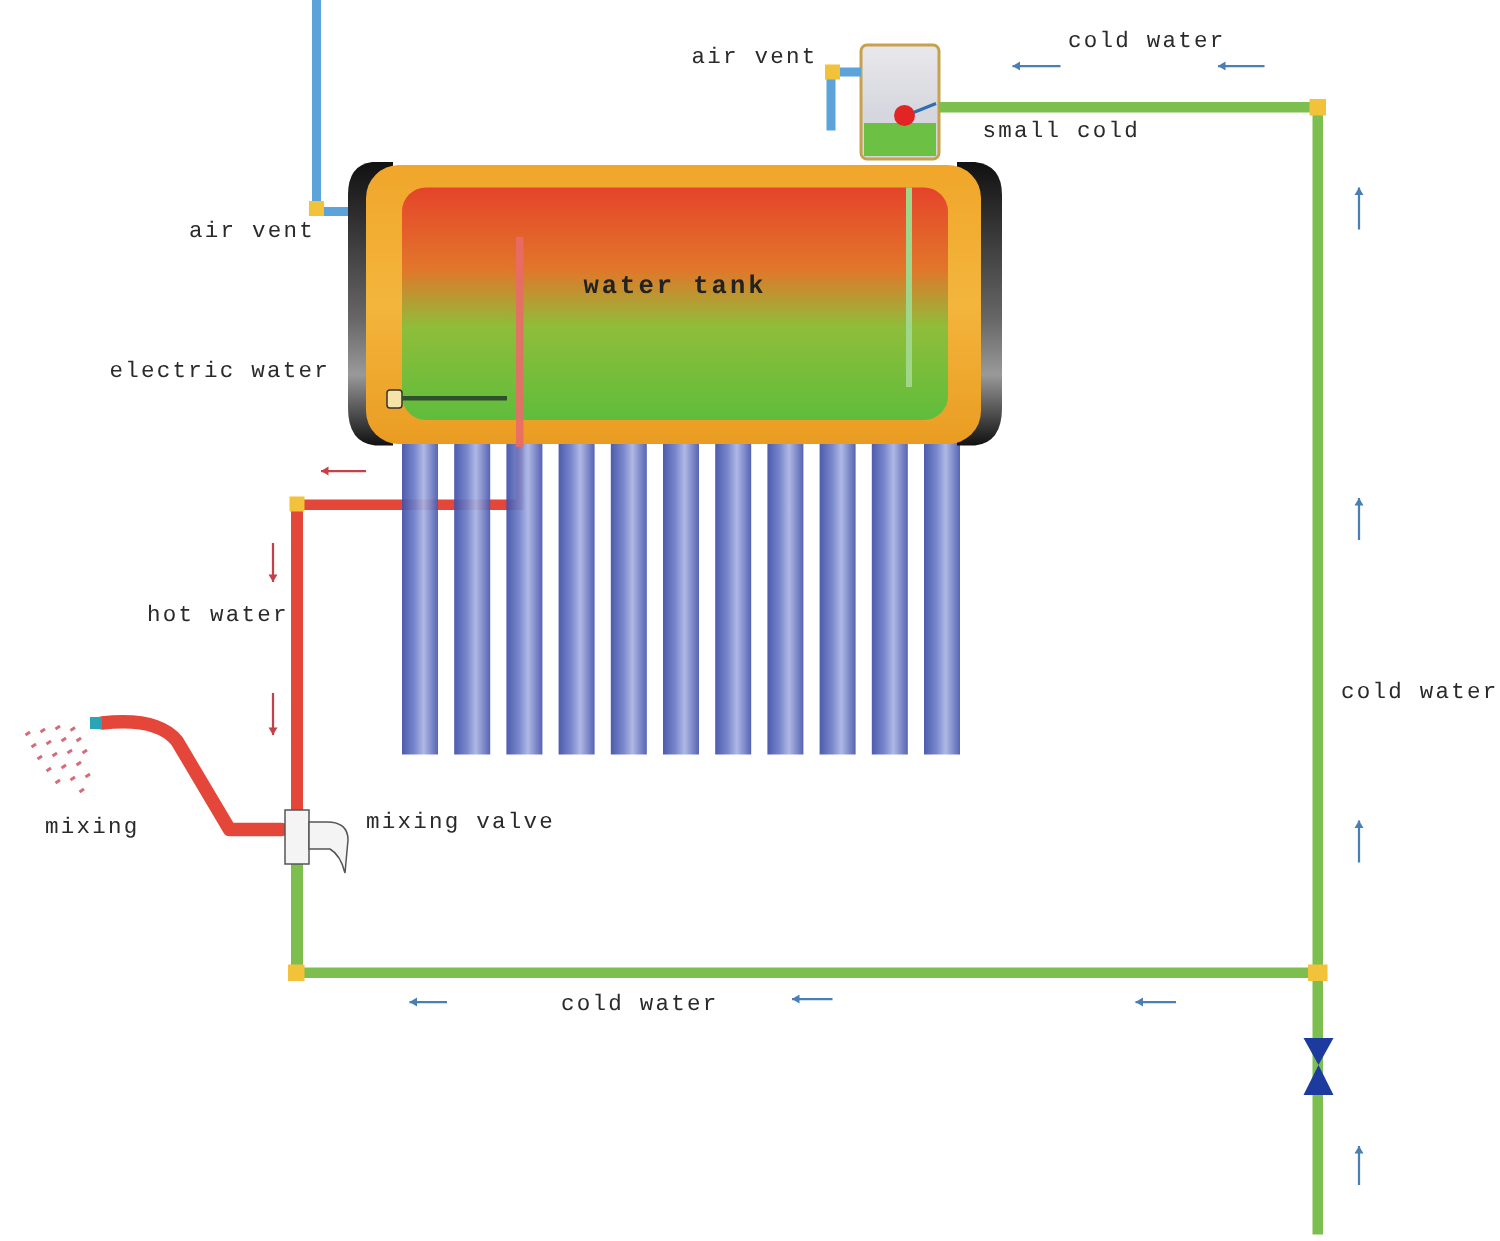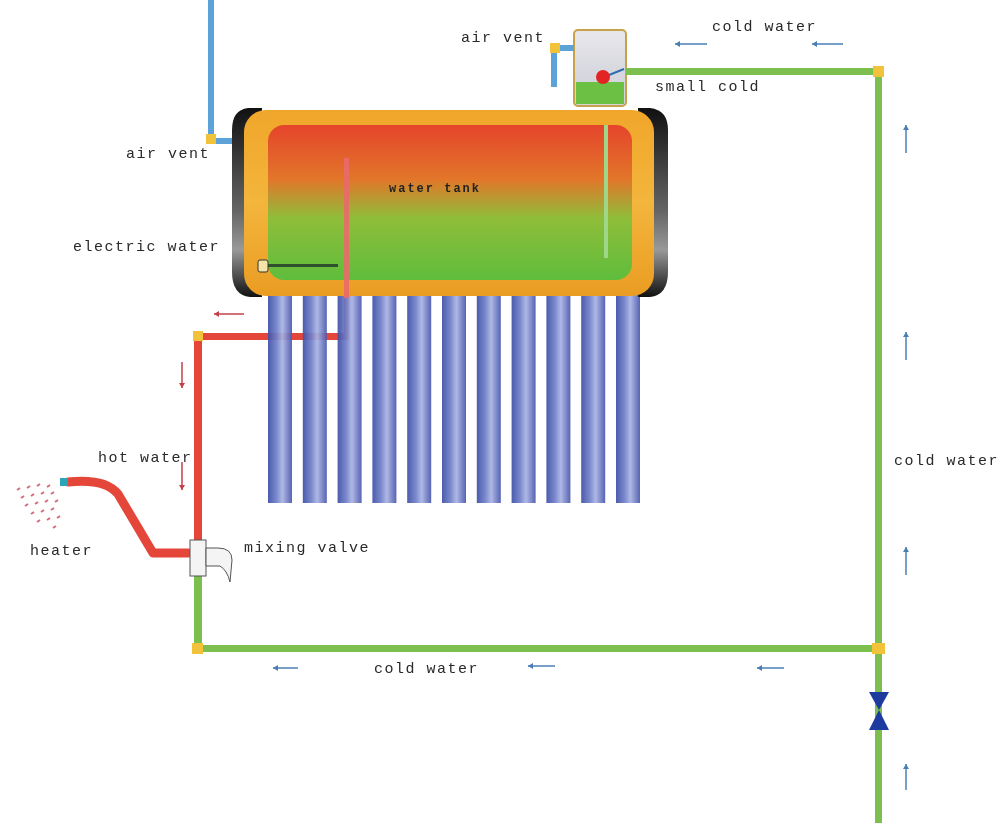--- a/index.html
+++ b/index.html
@@ -1,19 +1,19 @@
 <!DOCTYPE html>
 <html><head>
 <meta charset="utf-8">
 <style>
   html, body { margin: 0; padding: 0; background: #ffffff; }
   body { width: 1000px; height: 827px; position: relative; overflow: hidden; font-family: "DejaVu Serif", "Liberation Serif", serif; }
   #stage { position: absolute; left: 0; top: 0; width: 809px; height: 827px; }
   .lbl { position: absolute; font-size: 15px; color: #2a2a2a; letter-spacing: 1.5px; white-space: nowrap; font-family: "Liberation Mono", "DejaVu Sans Mono", monospace; }
-  .lbl.tank { font-size: 12px; color: #222; font-weight: bold; letter-spacing: 2px; }
+  .lbl.tank { font-size: 17px; color: #222; font-weight: bold; letter-spacing: 2px; }
 </style>
 </head>
 <body>
 
 <div id="stage">
 <svg id="svg" width="1000" height="827" viewBox="0 0 1000 827" xmlns="http://www.w3.org/2000/svg">
   <defs>
     <linearGradient id="tubeGrad" x1="0" y1="0" x2="1" y2="0">
       <stop offset="0" stop-color="#3f4fa6"></stop>
       <stop offset="0.35" stop-color="#6f7fc8"></stop>
@@ -196,18 +196,18 @@
         </g>
       </g>
 </svg>
 
   <span class="lbl" style="left:461px;top:30px;">air vent</span>
   <span class="lbl" style="left:712px;top:19px;">cold water</span>
   <span class="lbl" style="left:655px;top:79px;">small cold</span>
   <span class="lbl" style="left:126px;top:146px;">air vent</span>
   <span class="lbl tank" style="left:389px;top:182px;">water tank</span>
   <span class="lbl" style="left:73px;top:239px;">electric water</span>
-  <span class="lbl" style="left:98px;top:402px;margin-top:48px;">hot water</span>
-  <span class="lbl" style="left:30px;top:543px;">heater</span>
+  <span class="lbl" style="left:98px;top:402px;">hot water</span>
+  <span class="lbl" style="left:30px;top:543px;">mixing</span>
   <span class="lbl" style="left:244px;top:540px;text-align:right;">mixing valve</span>
   <span class="lbl" style="left:894px;top:453px;">cold water</span>
   <span class="lbl" style="left:374px;top:661px;">cold water</span>
 </div>
 
 </body></html>

